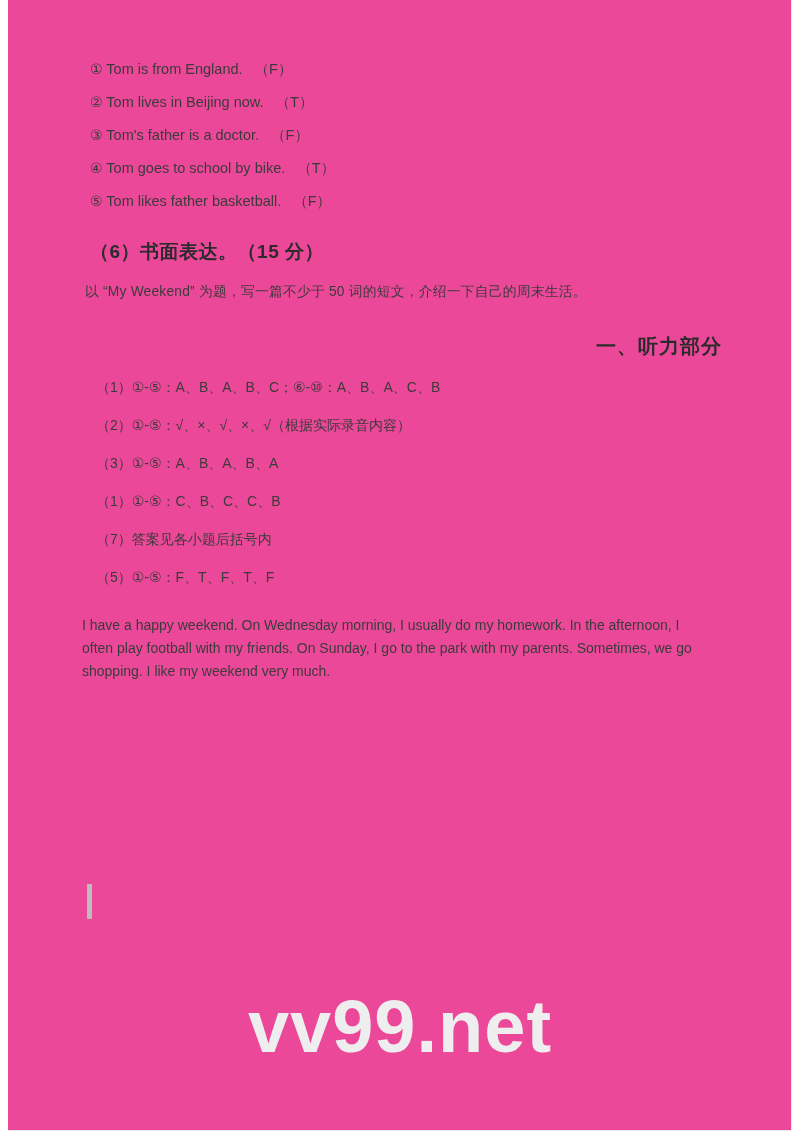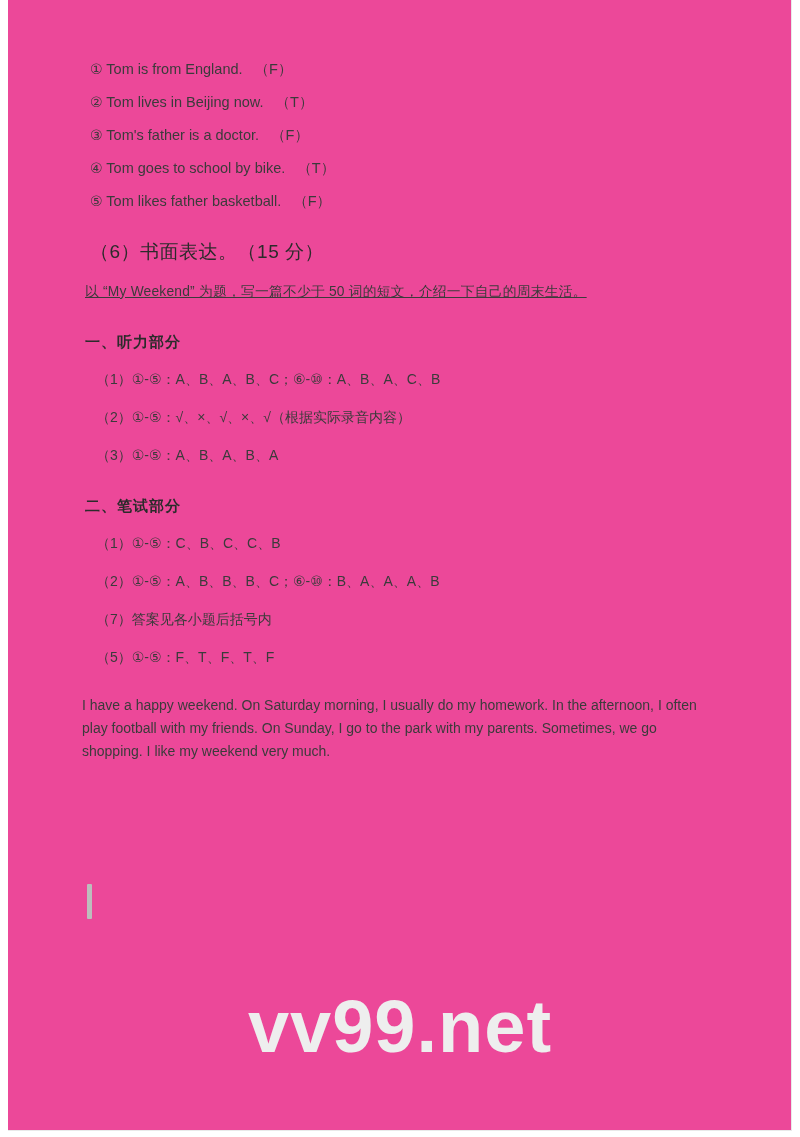--- a/index.html
+++ b/index.html
@@ -57,49 +57,49 @@
     font-size: 14.5px;
     line-height: 1;
     margin: 0 0 18.5px 8px;
     white-space: nowrap;
   }
   .tf-item .circ { font-size: 14px; }
   .tf-item .tf-ans { margin-left: 8px; }
 
   .sec-title {
     font-size: 19px;
-    font-weight: normal;
+    font-weight: bold;
     color: #2b2b2b;
     margin: 30px 0 0 8px;
     letter-spacing: 0.5px;
   }
 
   .prompt-line {
     font-size: 13.8px;
     color: #3b3b3b;
     margin: 17px 0 0 3px;
     line-height: 1.5;
     letter-spacing: 0.2px;
-    text-decoration: underline;
   }
 
   .answers-title {
     font-size: 20px;
     font-weight: bold;
     color: #2b2b2b;
     margin: 39px 0 0 3px;
     letter-spacing: 1px;
   }
 
   .part-title {
-    font-size: 15px;
+    font-size: 20px;
     font-weight: bold;
     color: #2b2b2b;
     margin: 31px 0 0 3px;
     letter-spacing: 1px;
+    text-align: right;
   }
 
   .ans-line {
     font-size: 14px;
     color: #3b3b3b;
     margin: 17px 0 0 14px;
     line-height: 1.5;
     text-indent: 0;
   }
   .ans-line.wrap { margin-left: 14px; text-indent: -14px; padding-left: 0; }
@@ -161,25 +161,23 @@
 
     <h2 class="sec-title">（6）书面表达。（15 分）</h2>
     <p class="prompt-line">以 “My Weekend” 为题，写一篇不少于 50 词的短文，介绍一下自己的周末生活。</p>
 
 
     <h2 class="part-title">一、听力部分</h2>
     <p class="ans-line">（1）①-⑤：A、B、A、B、C；⑥-⑩：A、B、A、C、B</p>
     <p class="ans-line">（2）①-⑤：√、×、√、×、√（根据实际录音内容）</p>
     <p class="ans-line">（3）①-⑤：A、B、A、B、A</p>
 
-    <h2 class="part-title">二、笔试部分</h2>
     <p class="ans-line">（1）①-⑤：C、B、C、C、B</p>
-    <p class="ans-line">（2）①-⑤：A、B、B、B、C；⑥-⑩：B、A、A、A、B</p>
     <p class="ans-line">（7）答案见各小题后括号内</p>
     <p class="ans-line">（5）①-⑤：F、T、F、T、F</p>
 
-    <p class="essay">I have a happy weekend. On Saturday morning, I usually do my homework. In the afternoon, I often play football with my friends. On Sunday, I go to the park with my parents. Sometimes, we go shopping. I like my weekend very much.</p>
+    <p class="essay">I have a happy weekend. On Wednesday morning, I usually do my homework. In the afternoon, I often play football with my friends. On Sunday, I go to the park with my parents. Sometimes, we go shopping. I like my weekend very much.</p>
 
   </div>
 
   <div class="caret"></div>
 
 </div>
 
 </body></html>

